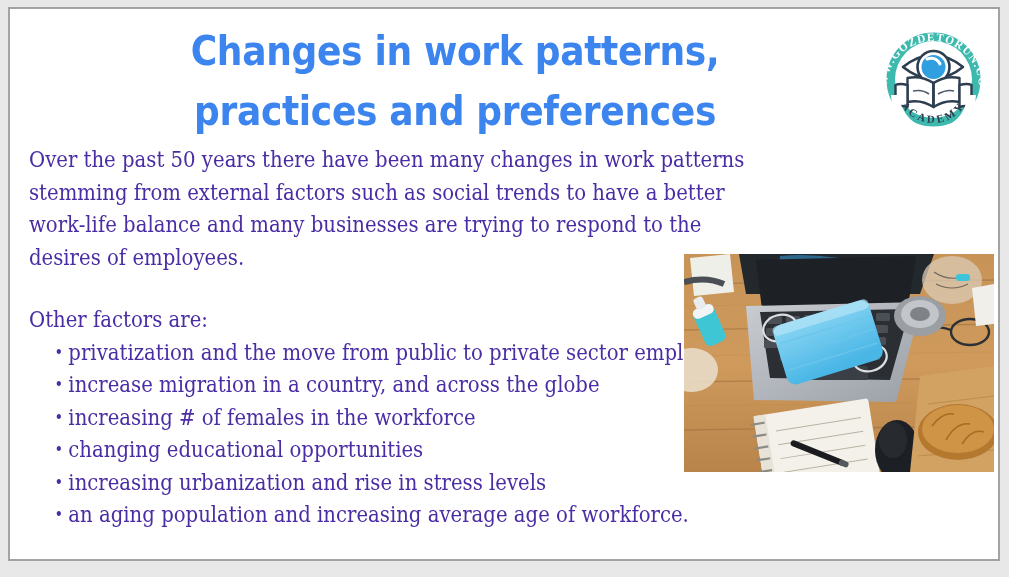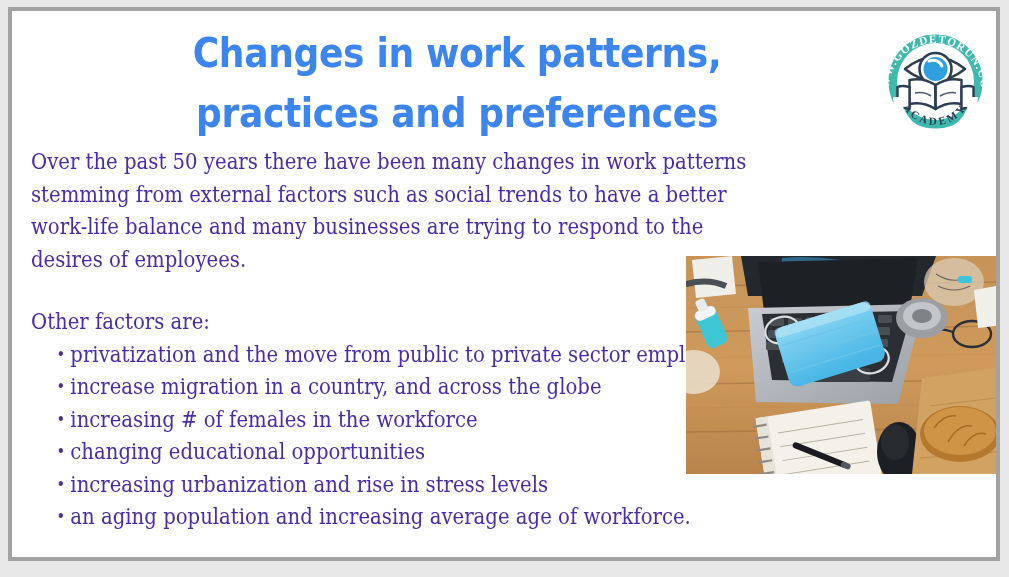--- a/index.html
+++ b/index.html
@@ -14,21 +14,21 @@
     font-family: "Liberation Sans", sans-serif;
   }
 
   #slide-frame {
     position: absolute;
     left: 8px;
     top: 7px;
     width: 992px;
     height: 554px;
     background: #ffffff;
-    border: 4px solid #a3a3a3;
+    border: 2px solid #a3a3a3;
     box-sizing: border-box;
     overflow: hidden;
   }
 
   
   #slide-title {
     position: absolute;
     left: 60px;
     top: 12px;
     width: 770px;

